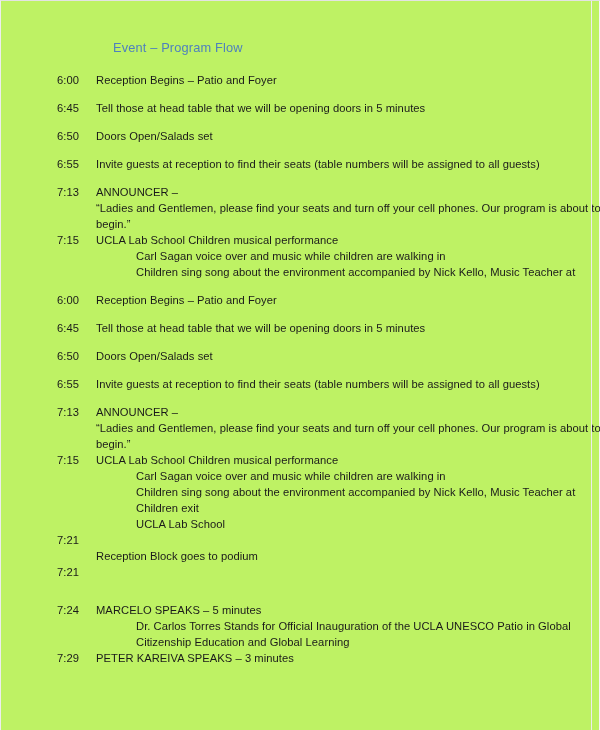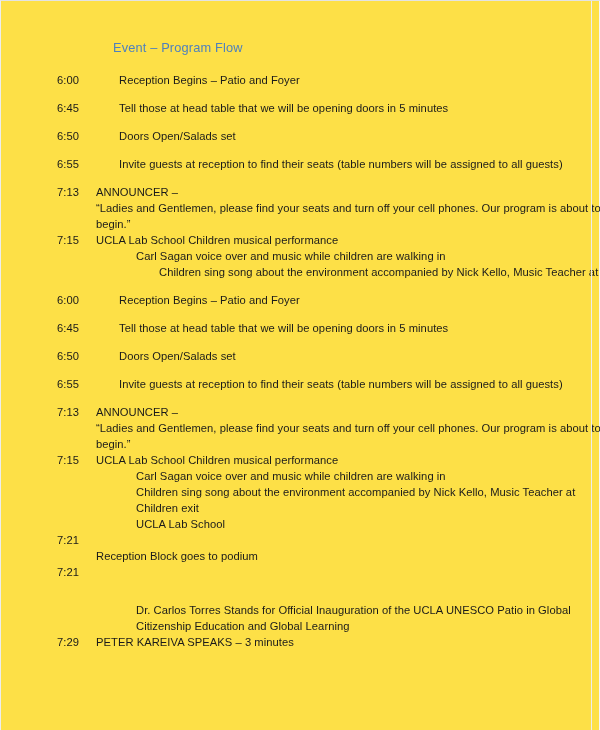--- a/index.html
+++ b/index.html
@@ -11,21 +11,21 @@
     height: 730px;
     background: #ffffff;
     font-family: "Liberation Sans", sans-serif;
     overflow: hidden;
   }
 
   #page {
     position: relative;
     width: 600px;
     height: 730px;
-    background: #fde047;
+    background: #bef264;
     box-sizing: border-box;
     border-top: 1px solid #e3e3e3;
     border-left: 1px solid #ededed;
     overflow: hidden;
   }
   
   #page::after {
     content: "";
     position: absolute;
     top: 0;
@@ -66,21 +66,20 @@
     position: relative;
     display: flex;
     align-items: flex-start;
     font-size: 11.2px;
     color: #1a1a1a;
     line-height: 16px;
   }
   
   .row.gap-after {
     margin-bottom: 12px;
-    gap: 23px;
   }
   .row.gap-big {
     margin-bottom: 22px;
   }
 
   .time {
     flex: 0 0 auto;
     width: 39px;
     margin-left: 56px;
     white-space: nowrap;
@@ -194,20 +193,24 @@
         <div class="time">7:21</div>
       </div>
       <div class="row">
         <div class="time blank"></div>
         <div class="desc">Reception Block goes to podium</div>
       </div>
       <div class="row gap-big">
         <div class="time">7:21</div>
       </div>
       <div class="row">
+        <div class="time">7:24</div>
+        <div class="desc">MARCELO SPEAKS – 5 minutes</div>
+      </div>
+      <div class="row">
         <div class="time blank"></div>
         <div class="desc indent">Dr. Carlos Torres Stands for Official Inauguration of the UCLA UNESCO Patio in Global Citizenship Education and Global Learning</div>
       </div>
       <div class="row">
         <div class="time">7:29</div>
         <div class="desc">PETER KAREIVA SPEAKS – 3 minutes</div>
       </div>
     </div>
 
 </div>

